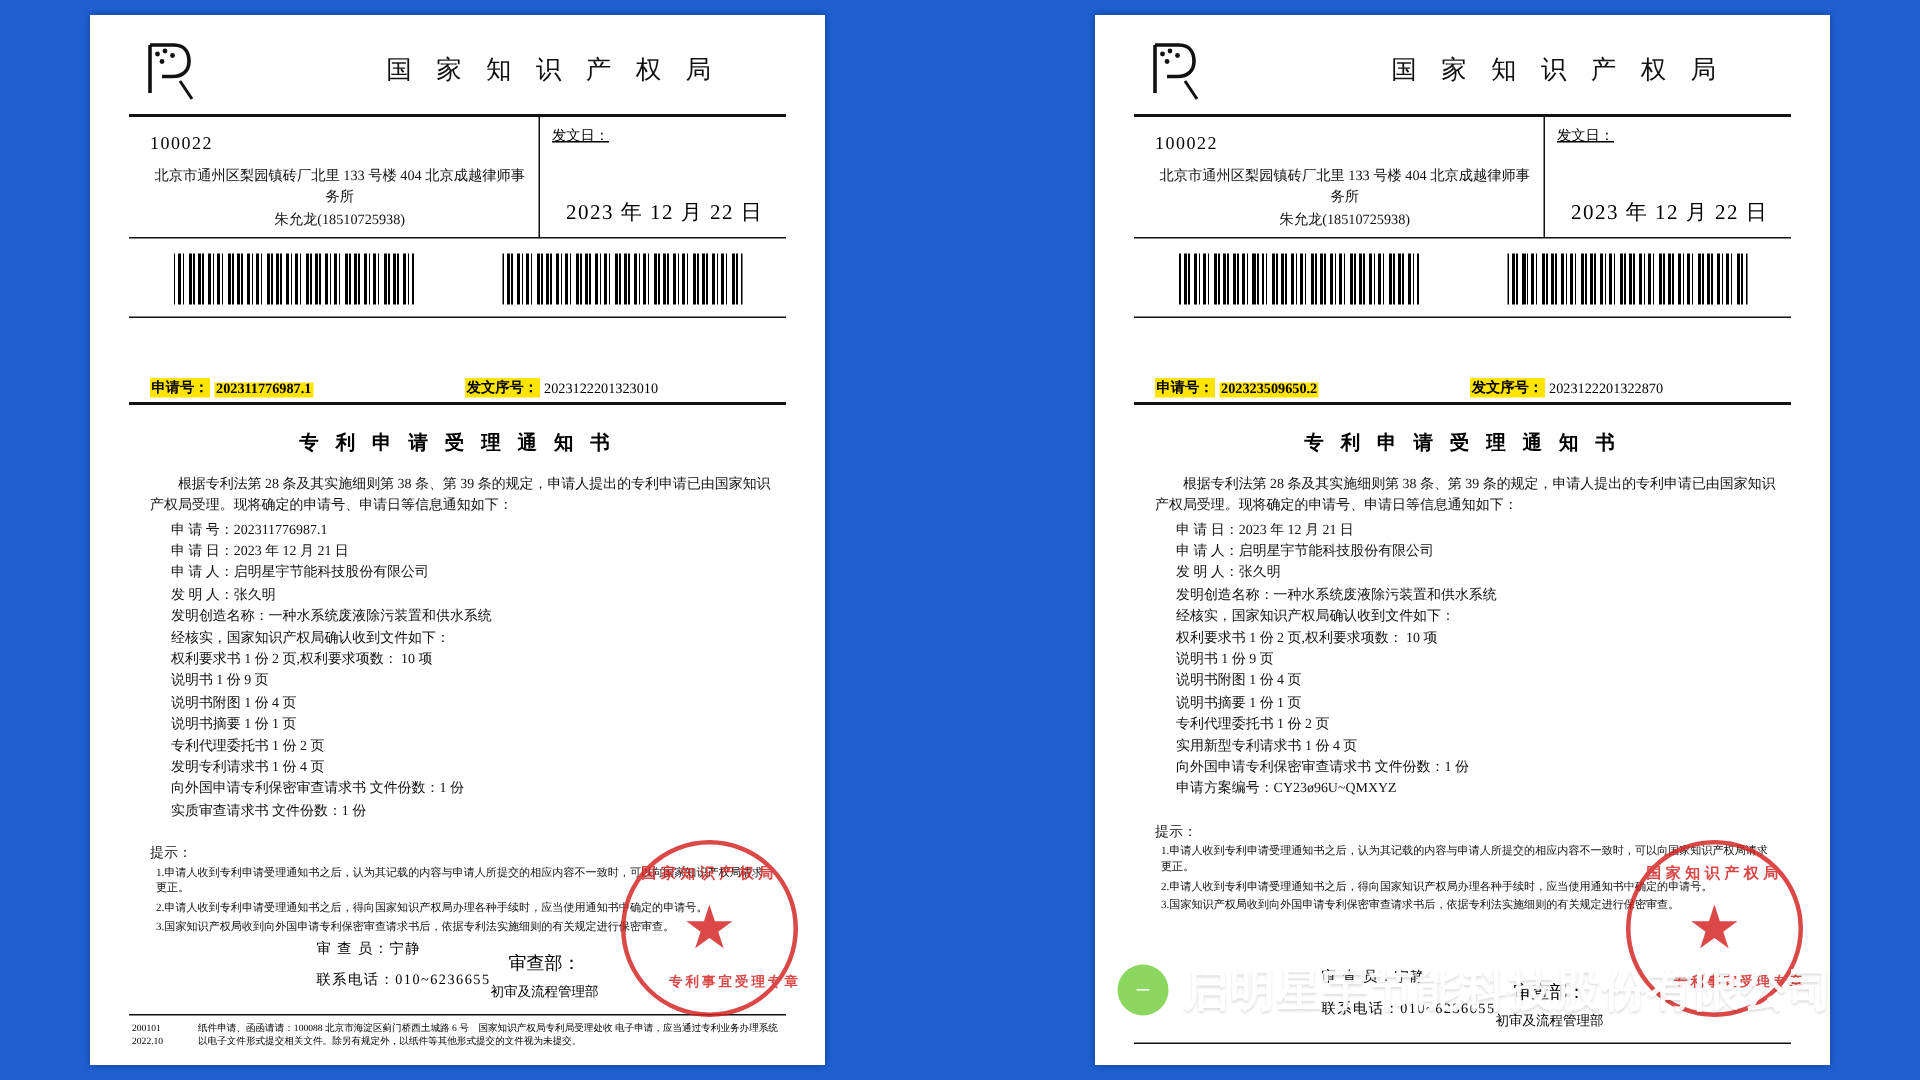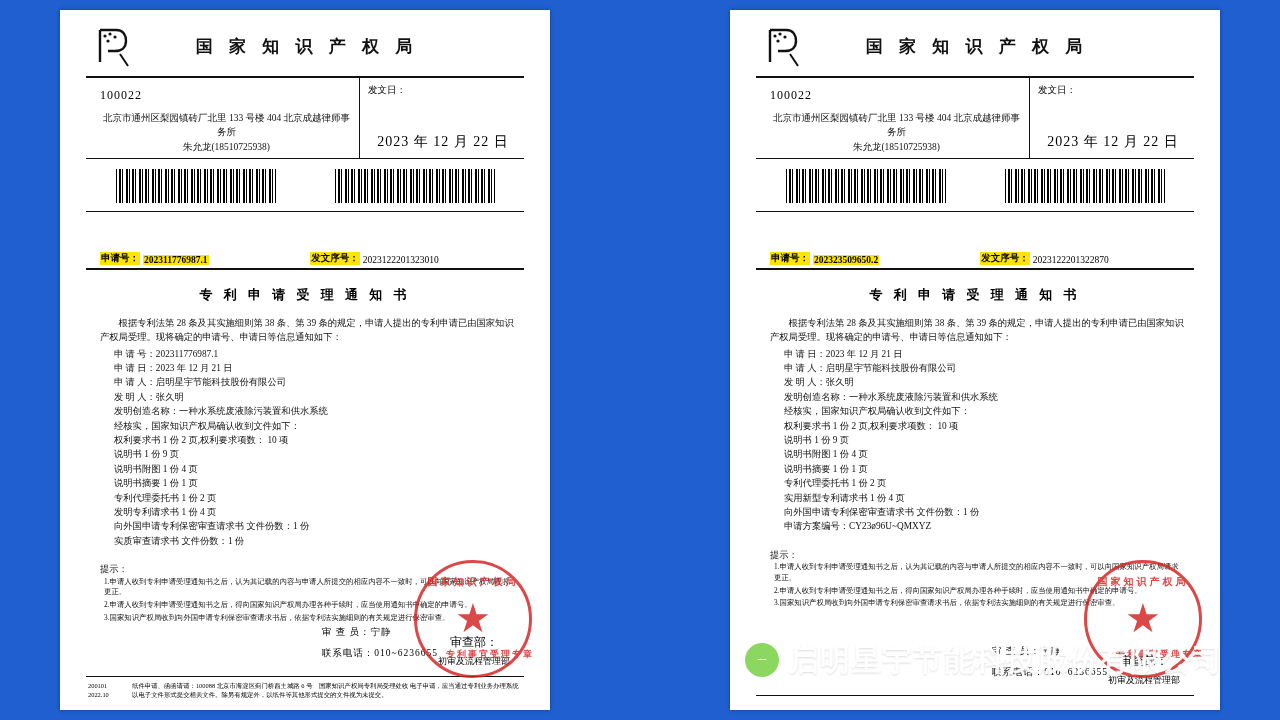--- a/index.html
+++ b/index.html
@@ -36,22 +36,22 @@
     display:flex;align-items:center;
     border-bottom:2px solid #111;
     padding-bottom:6px;
     height:48px;
   }
   .logo{
     width:44px;height:44px;
     position:relative;flex:none;margin-left:4px;
   }
   .hdr-title{
-    flex:1;text-align:center;
-    font-size:17px;letter-spacing:6px;font-weight:bold;color:#111;
+    flex:1;text-align:right;
+    font-size:17px;letter-spacing:6px;font-weight:normal;color:#111;
     font-family:"Liberation Serif", serif;
   }
   .hdr-spacer{width:44px;flex:none;}
 
   
   .addr-wrap{
     display:flex;
     border-bottom:1px solid #111;
   }
   .addr-left{
@@ -60,21 +60,21 @@
   .zip{
     font-size:12px;font-weight:normal;letter-spacing:1px;margin-bottom:8px;
   }
   .addr-line{font-size:9.5px;line-height:1.5;color:#111;}
   .addr-line.center{text-align:center;}
   .addr-right{
     width:150px;border-left:1px solid #111;
     padding:6px 6px 4px 8px;
     display:flex;flex-direction:column;
   }
-  .addr-right .lbl{font-size:9.5px;}
+  .addr-right .lbl{font-size:9.5px;text-decoration:underline;}
   .addr-right .date{
     margin-top:36px;text-align:center;font-size:14px;letter-spacing:1px;
   }
 
   
   .barcodes{
     display:flex;justify-content:space-around;align-items:center;
     padding:10px 0 8px 0;
     border-bottom:1px solid #111;
   }
@@ -110,21 +110,21 @@
   }
   .body .para{text-indent:2em;margin-bottom:2px;}
   .body .item{padding-left:14px;}
 
   .tips-title{margin-top:14px;}
   .tips{font-size:7.4px;line-height:1.45;padding-left:4px;}
   .tips div{margin-bottom:2px;}
 
   
   .sig{
-    display:flex;justify-content:flex-end;align-items:flex-end;
+    display:flex;justify-content:center;align-items:flex-end;
     padding:0 14px 0 14px;margin-top:auto;
     font-size:9.5px;position:relative;
   }
   .sig-left div{margin-bottom:8px;letter-spacing:1px;}
   .sig-right{text-align:center;position:relative;}
   .sig-right .dept{font-size:12px;}
   .sig-right .deptname{font-size:9px;margin-top:4px;}
 
   
   .seal{

